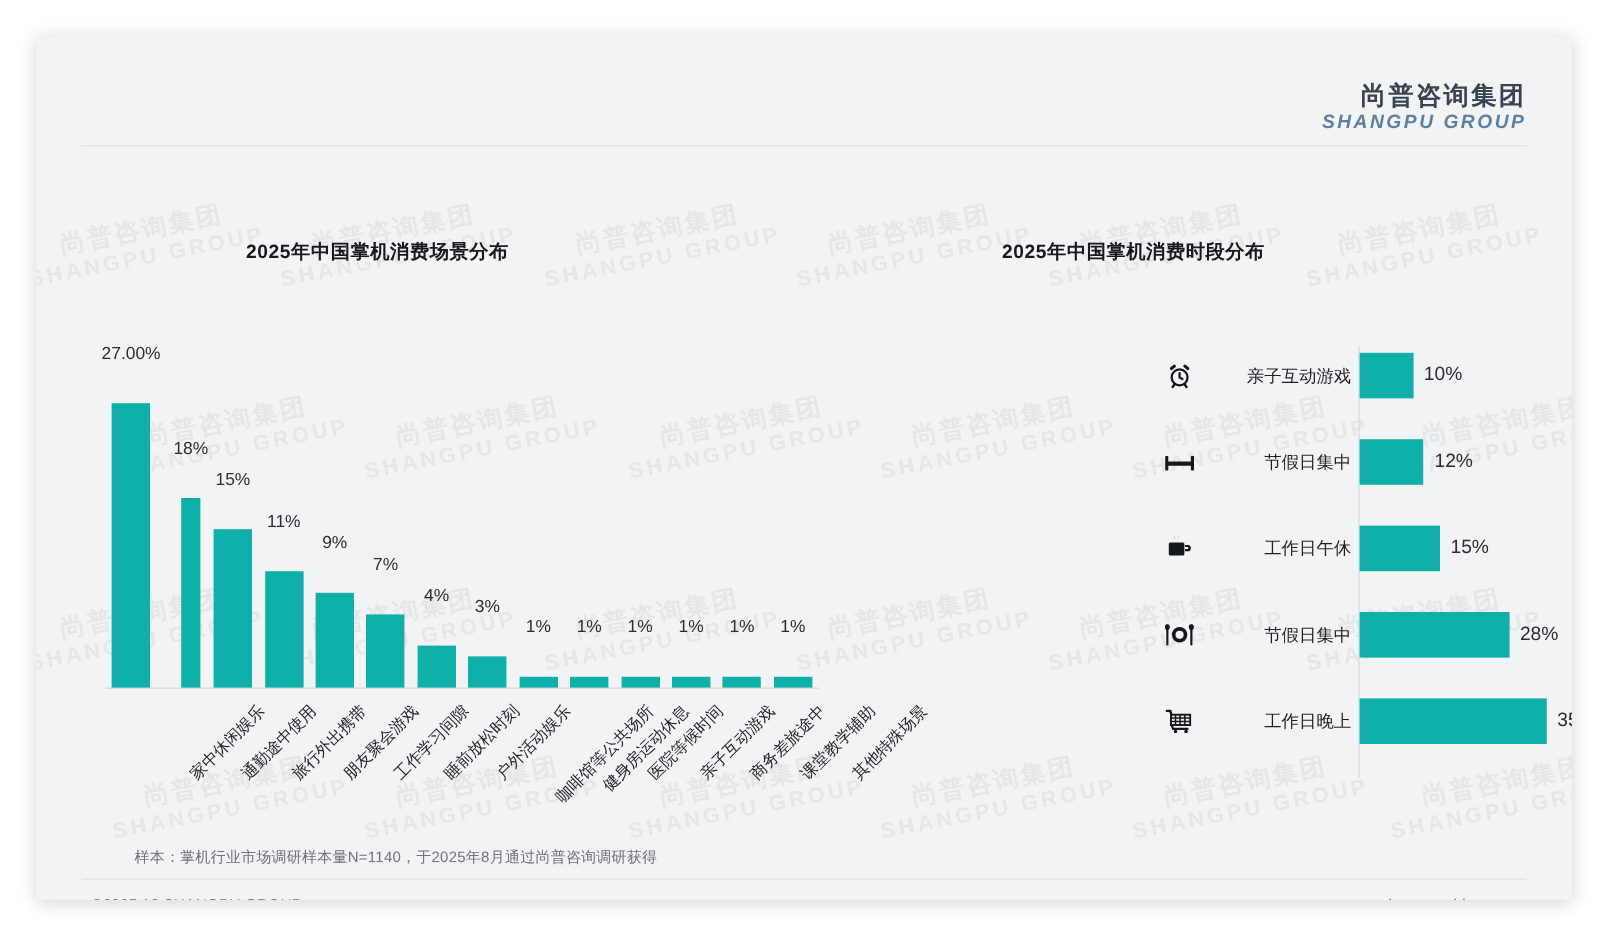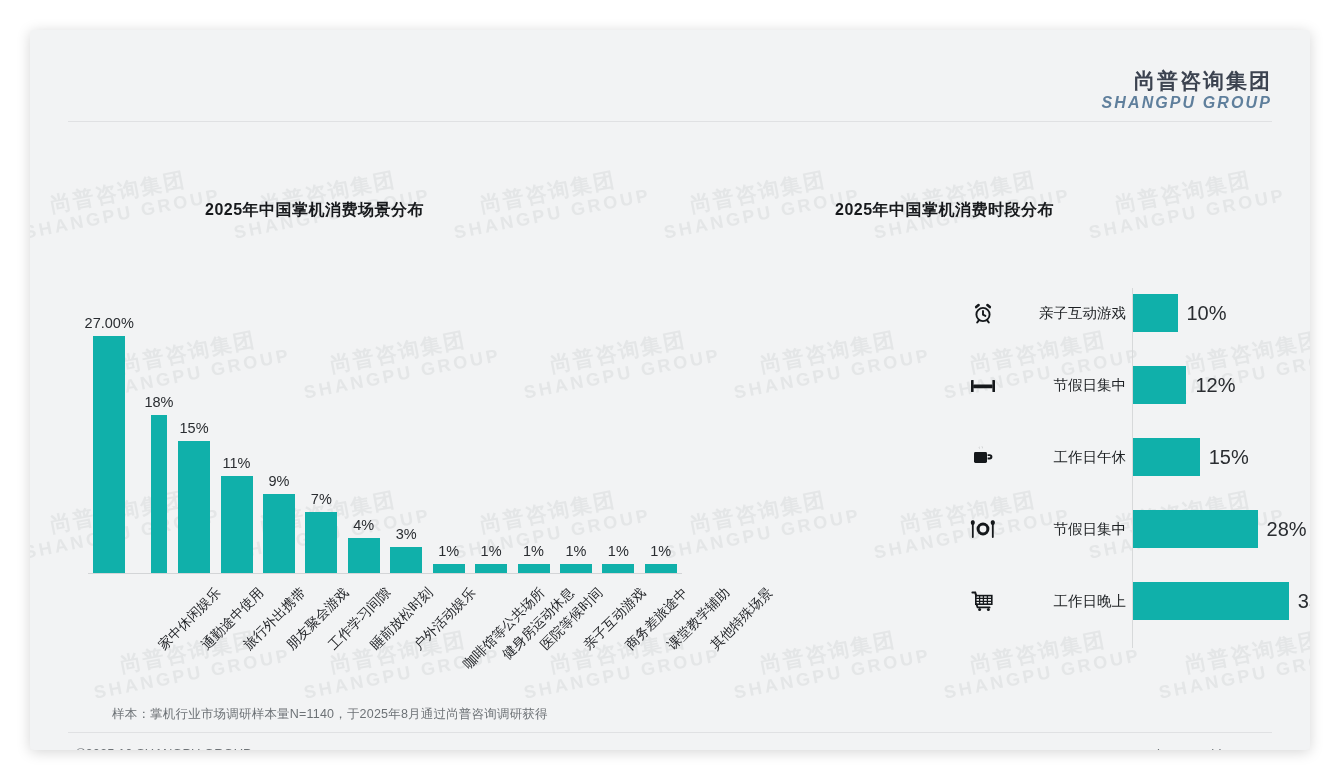--- a/index.html
+++ b/index.html
@@ -76,20 +76,21 @@
     position: absolute; left: 6px; top: 0; width: 594px; height: 294px;
   }
   .col-axis {
     position: absolute; left: 0; bottom: 0; width: 100%;
     height: 1px; background: #d3d5d7;
   }
   .col-slot {
     position: absolute; bottom: 1px;
     display: flex; flex-direction: column; align-items: center;
     justify-content: flex-end;
+    gap: 28px;
   }
   .col-bar {
     width: 100%;
     background: #10b0aa;
   }
   .col-val {
     font-size: 14.5px; color: #2a2d31; margin-bottom: 5px; white-space: nowrap;
   }
   .col-cat {
     position: absolute;
@@ -120,21 +121,21 @@
   .bar-icon svg { display: block; margin: 0 auto; }
   .bar-label {
     position: absolute; left: 60px; width: 116px;
     text-align: right; font-size: 14.5px; color: #1d2023; white-space: nowrap;
   }
   .bar-track {
     position: absolute; left: 183px; top: 0; height: 100%;
     display: flex; align-items: center;
   }
   .bar-fill { height: 38px; background: #10b0aa; }
-  .bar-val { font-size: 20px; color: #2a2d31; margin-left: 9px; white-space: nowrap; }
+  .bar-val { font-size: 16px; color: #2a2d31; margin-left: 9px; white-space: nowrap; }
 
   
   .footnote {
     position: absolute; left: 82px; top: 676px; z-index: 5;
     font-size: 12.5px; color: #6d7276; letter-spacing: 0.2px;
   }
   .footer-rule {
     position: absolute; left: 38px; right: 38px; top: 702px;
     height: 1px; background: #e0e1e3; z-index: 4;
   }

